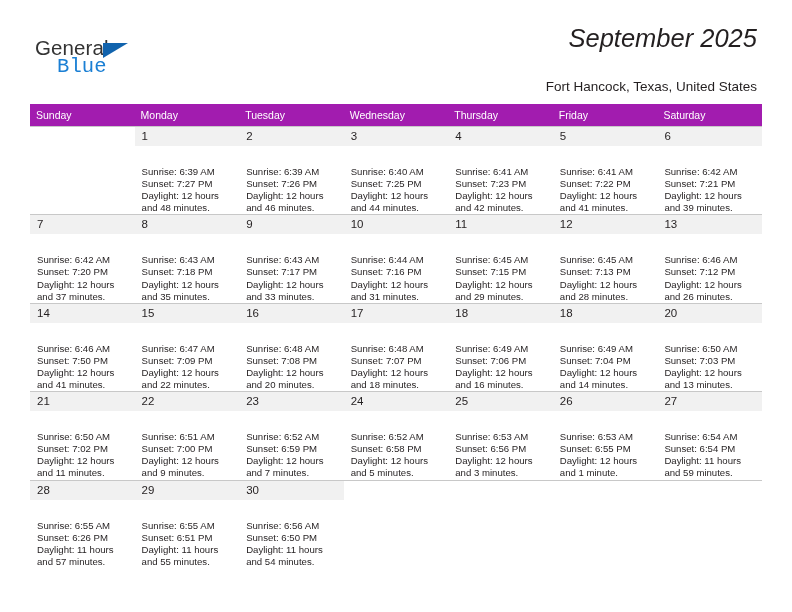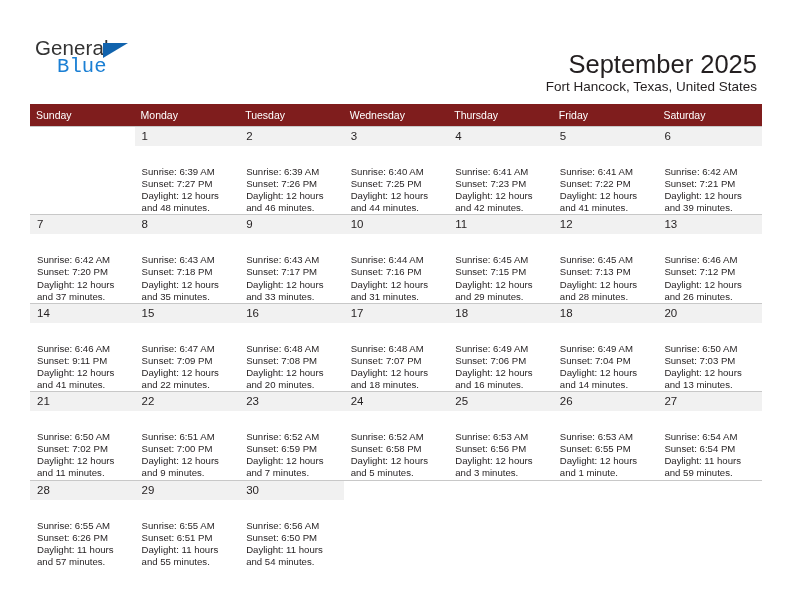--- a/index.html
+++ b/index.html
@@ -55,25 +55,26 @@
     position: absolute;
     left: 68px;
     top: 7px;
     width: 0; height: 0;
     border-left: 25px solid #1163ad;
     border-bottom: 15px solid transparent;
   }
   .title {
     position: absolute;
     right: 35px;
-    top: 50px;
+    top: 24px;
     font-size: 25.5px;
     color: #231f20;
     text-align: right;
     white-space: nowrap;
+    font-style: italic;
   }
   .subtitle {
     position: absolute;
     right: 35px;
     top: 79px;
     font-size: 13.5px;
     color: #231f20;
     text-align: right;
     white-space: nowrap;
   }
@@ -81,21 +82,21 @@
   
   .cal {
     position: absolute;
     left: 30px;
     top: 104px;
     width: 732px;
     border-collapse: collapse;
     table-layout: fixed;
   }
   .cal th {
-    background: #7f1d1d;
+    background: #a21caf;
     color: #ffffff;
     font-weight: normal;
     font-size: 10.5px;
     text-align: left;
     padding: 5px 0 5px 6px;
     height: 12px;
     border: none;
   }
   .cal td {
     vertical-align: top;
@@ -280,21 +281,21 @@
               <div>Daylight: 12 hours</div>
               <div>and 26 minutes.</div>
             </div>
           </td>
         </tr>
         <tr class="week">
           <td>
             <div class="daynum">14</div>
             <div class="info">
               <div>Sunrise: 6:46 AM</div>
-              <div>Sunset: 9:11 PM</div>
+              <div>Sunset: 7:50 PM</div>
               <div>Daylight: 12 hours</div>
               <div>and 41 minutes.</div>
             </div>
           </td>
           <td>
             <div class="daynum">15</div>
             <div class="info">
               <div>Sunrise: 6:47 AM</div>
               <div>Sunset: 7:09 PM</div>
               <div>Daylight: 12 hours</div>

